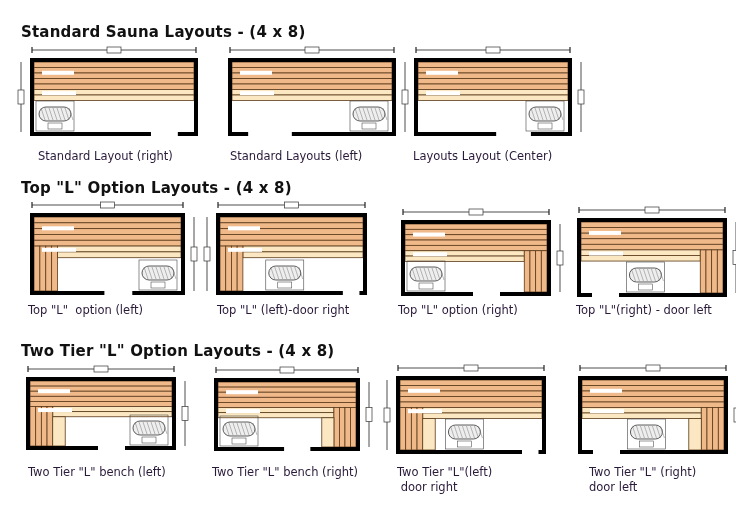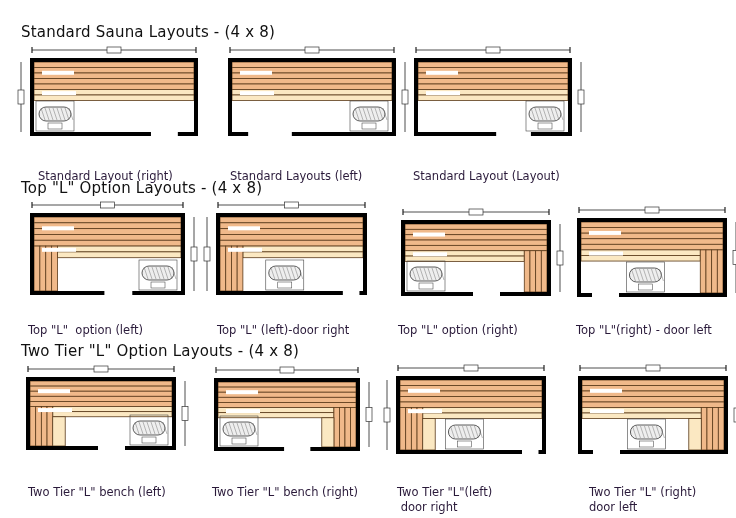--- a/index.html
+++ b/index.html
@@ -1,31 +1,31 @@
 <!DOCTYPE html>
 <html><head>
 <meta charset="utf-8">
 <style>
   html,body{margin:0;padding:0;background:#fff;}
   body{width:736px;height:518px;position:relative;overflow:hidden;font-family:"DejaVu Sans",sans-serif;}
-  .section-title{position:absolute;left:21px;font-weight:normal;font-size:15px;color:#111;letter-spacing:0.2px;}
-  .caption{position:absolute;font-size:11.5px;color:#2a1a3a;line-height:15px;white-space:pre;margin-top:20px;}
+  .section-title{position:absolute;left:21px;font-weight:bold;font-size:15px;color:#111;letter-spacing:0.2px;}
+  .caption{position:absolute;font-size:11.5px;color:#2a1a3a;line-height:15px;white-space:pre;}
   .diagram{position:absolute;}
 </style>
 </head>
 <body>
 
 <div id="root">
   <div class="section-title" style="top:23px">Standard Sauna Layouts - (4 x 8)</div>
   <div class="section-title" style="top:179px">Top "L" Option Layouts - (4 x 8)</div>
   <div class="section-title" style="top:342px">Two Tier "L" Option Layouts - (4 x 8)</div>
 
   <div class="caption" style="left:38px;top:149px">Standard Layout (right)</div>
   <div class="caption" style="left:230px;top:149px">Standard Layouts (left)</div>
-  <div class="caption" style="left:413px;top:149px">Standard Layout (Layout)</div>
+  <div class="caption" style="left:413px;top:149px">Layouts Layout (Center)</div>
   <div class="caption" style="left:28px;top:303px">Top "L"  option (left)</div>
   <div class="caption" style="left:217px;top:303px">Top "L" (left)-door right</div>
   <div class="caption" style="left:398px;top:303px">Top "L" option (right)</div>
   <div class="caption" style="left:576px;top:303px">Top "L"(right) - door left</div>
   <div class="caption" style="left:28px;top:465px">Two Tier "L" bench (left)</div>
   <div class="caption" style="left:212px;top:465px">Two Tier "L" bench (right)</div>
   <div class="caption" style="left:397px;top:465px">Two Tier "L"(left)
  door right</div>
   <div class="caption" style="left:589px;top:465px">Two Tier "L" (right)
 door left</div>

